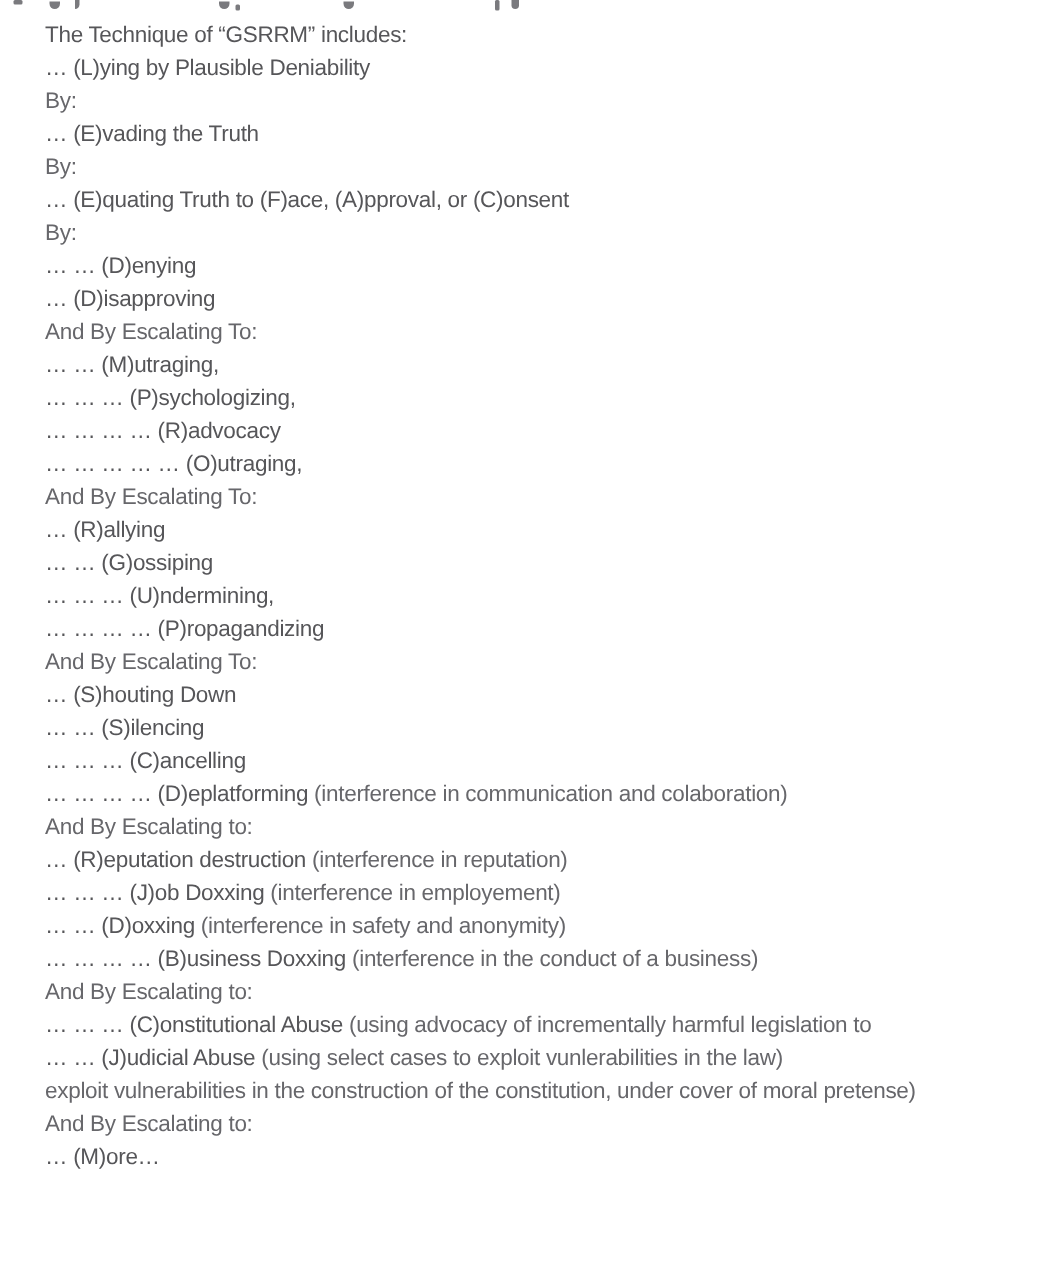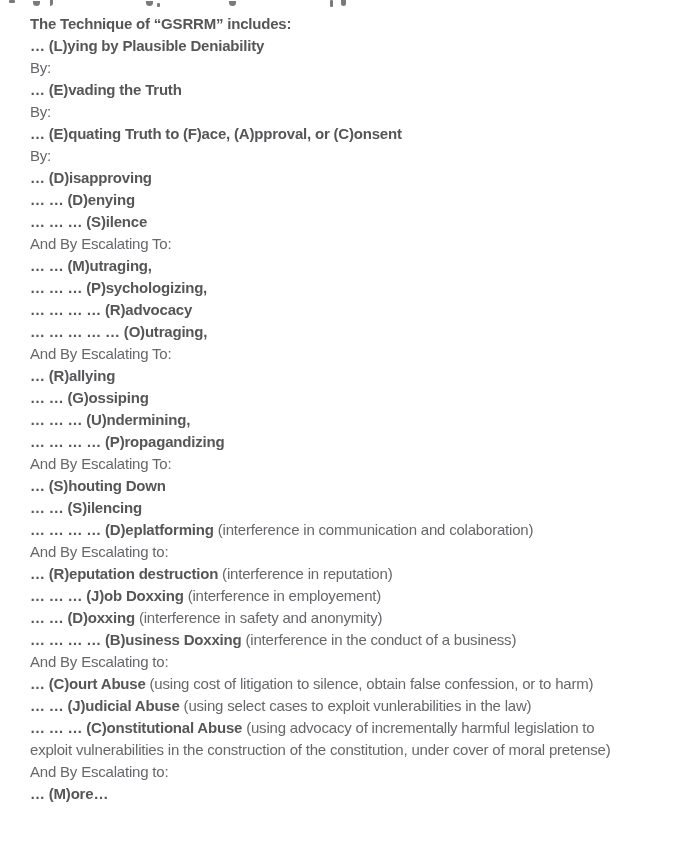--- a/index.html
+++ b/index.html
@@ -42,21 +42,21 @@
     width: 655px;
   }
   .line {
     line-height: 22px;
     font-size: 15px;
     letter-spacing: -0.2px;
     white-space: nowrap;
     color: #67676b;
   }
   .line .b {
-    font-weight: 700;
+    font-weight: 400;
     color: #565659;
     text-align: right;
   }
   .line .r {
     font-weight: 400;
     color: #67676b;
   }
 </style>
 </head>
 <body>
@@ -73,42 +73,41 @@
 </div>
 
 <div class="content" id="lines">
     <div class="line"><span class="b">The Technique of “GSRRM” includes:</span></div>
     <div class="line"><span class="b">… (L)ying by Plausible Deniability</span></div>
     <div class="line"><span class="r">By:</span></div>
     <div class="line"><span class="b">… (E)vading the Truth</span></div>
     <div class="line"><span class="r">By:</span></div>
     <div class="line"><span class="b">… (E)quating Truth to (F)ace, (A)pproval, or (C)onsent</span></div>
     <div class="line"><span class="r">By:</span></div>
+    <div class="line"><span class="b">… … (D)enying</span></div>
     <div class="line"><span class="b">… (D)isapproving</span></div>
-    <div class="line"><span class="b">… … (D)enying</span></div>
-    <div class="line"><span class="b">… … … (S)ilence</span></div>
     <div class="line"><span class="r">And By Escalating To:</span></div>
     <div class="line"><span class="b">… … (M)utraging,</span></div>
     <div class="line"><span class="b">… … … (P)sychologizing,</span></div>
     <div class="line"><span class="b">… … … … (R)advocacy</span></div>
     <div class="line"><span class="b">… … … … … (O)utraging,</span></div>
     <div class="line"><span class="r">And By Escalating To:</span></div>
     <div class="line"><span class="b">… (R)allying</span></div>
     <div class="line"><span class="b">… … (G)ossiping</span></div>
     <div class="line"><span class="b">… … … (U)ndermining,</span></div>
     <div class="line"><span class="b">… … … … (P)ropagandizing</span></div>
     <div class="line"><span class="r">And By Escalating To:</span></div>
     <div class="line"><span class="b">… (S)houting Down</span></div>
     <div class="line"><span class="b">… … (S)ilencing</span></div>
+    <div class="line"><span class="b">… … … (C)ancelling</span></div>
     <div class="line"><span class="b">… … … … (D)eplatforming </span><span class="r">(interference in communication and colaboration)</span></div>
     <div class="line"><span class="r">And By Escalating to:</span></div>
     <div class="line"><span class="b">… (R)eputation destruction </span><span class="r">(interference in reputation)</span></div>
     <div class="line"><span class="b">… … … (J)ob Doxxing </span><span class="r">(interference in employement)</span></div>
     <div class="line"><span class="b">… … (D)oxxing </span><span class="r">(interference in safety and anonymity)</span></div>
     <div class="line"><span class="b">… … … … (B)usiness Doxxing </span><span class="r">(interference in the conduct of a business)</span></div>
     <div class="line"><span class="r">And By Escalating to:</span></div>
-    <div class="line"><span class="b">… (C)ourt Abuse </span><span class="r">(using cost of litigation to silence, obtain false confession, or to harm)</span></div>
+    <div class="line"><span class="b">… … … (C)onstitutional Abuse </span><span class="r">(using advocacy of incrementally harmful legislation to</span></div>
     <div class="line"><span class="b">… … (J)udicial Abuse </span><span class="r">(using select cases to exploit vunlerabilities in the law)</span></div>
-    <div class="line"><span class="b">… … … (C)onstitutional Abuse </span><span class="r">(using advocacy of incrementally harmful legislation to</span></div>
     <div class="line"><span class="r">exploit vulnerabilities in the construction of the constitution, under cover of moral pretense)</span></div>
     <div class="line"><span class="r">And By Escalating to:</span></div>
     <div class="line"><span class="b">… (M)ore…</span></div>
   </div>
 
 </body></html>

